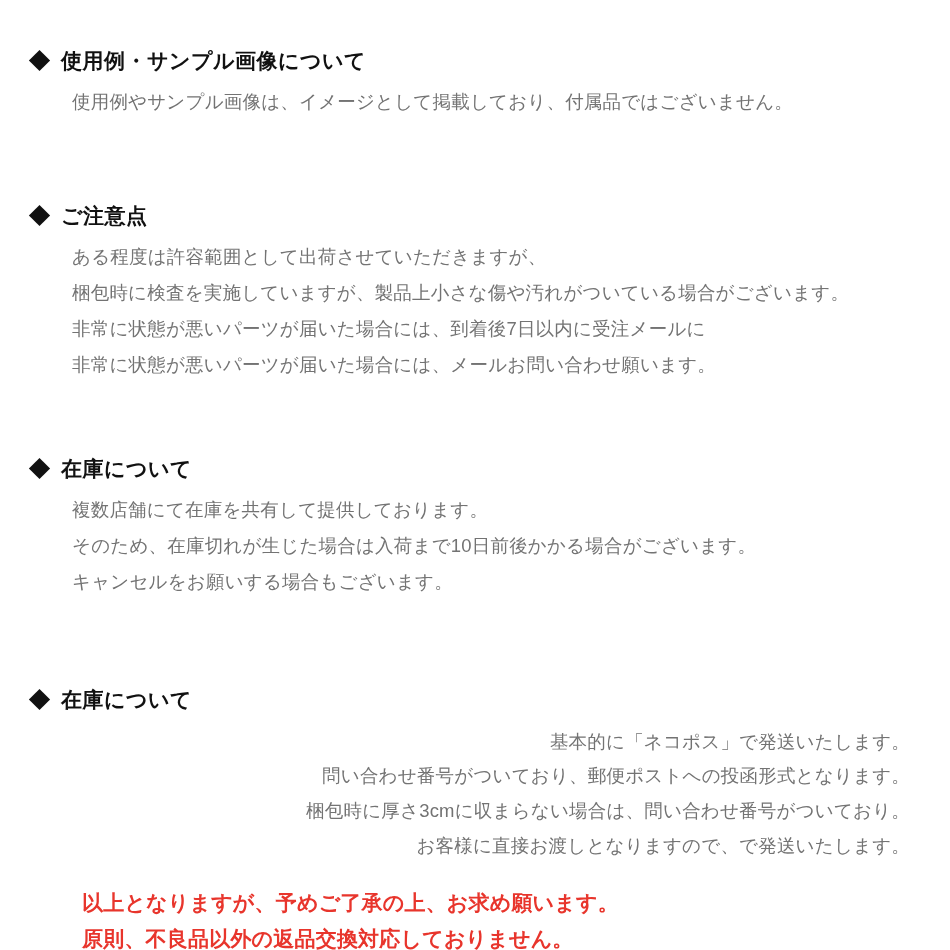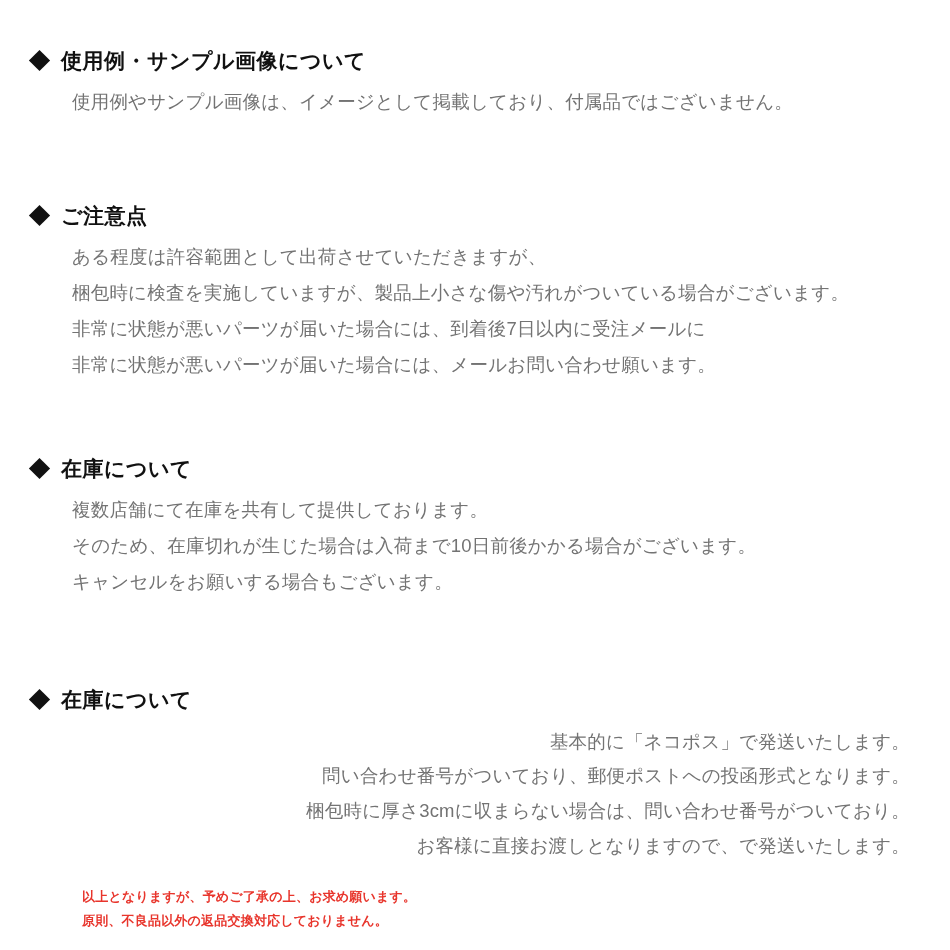--- a/index.html
+++ b/index.html
@@ -55,21 +55,21 @@
     color: #737373;
     letter-spacing: 0.2px;
     white-space: pre;
   }
   .notice {
     margin-top: 26px;
     padding-left: 50px;
   }
   .notice p {
     margin: 0 0 4px 0;
-    font-size: 13px;
+    font-size: 21px;
     font-weight: bold;
     color: #e8352c;
     letter-spacing: 0.2px;
     line-height: 1.5;
     white-space: pre;
   }
   .sp-usage   { margin-top: 0px; }
   .sp-caution { margin-top: 86px; }
   .sp-stock   { margin-top: 76px; }
   .sp-ship    { margin-top: 90px; }

